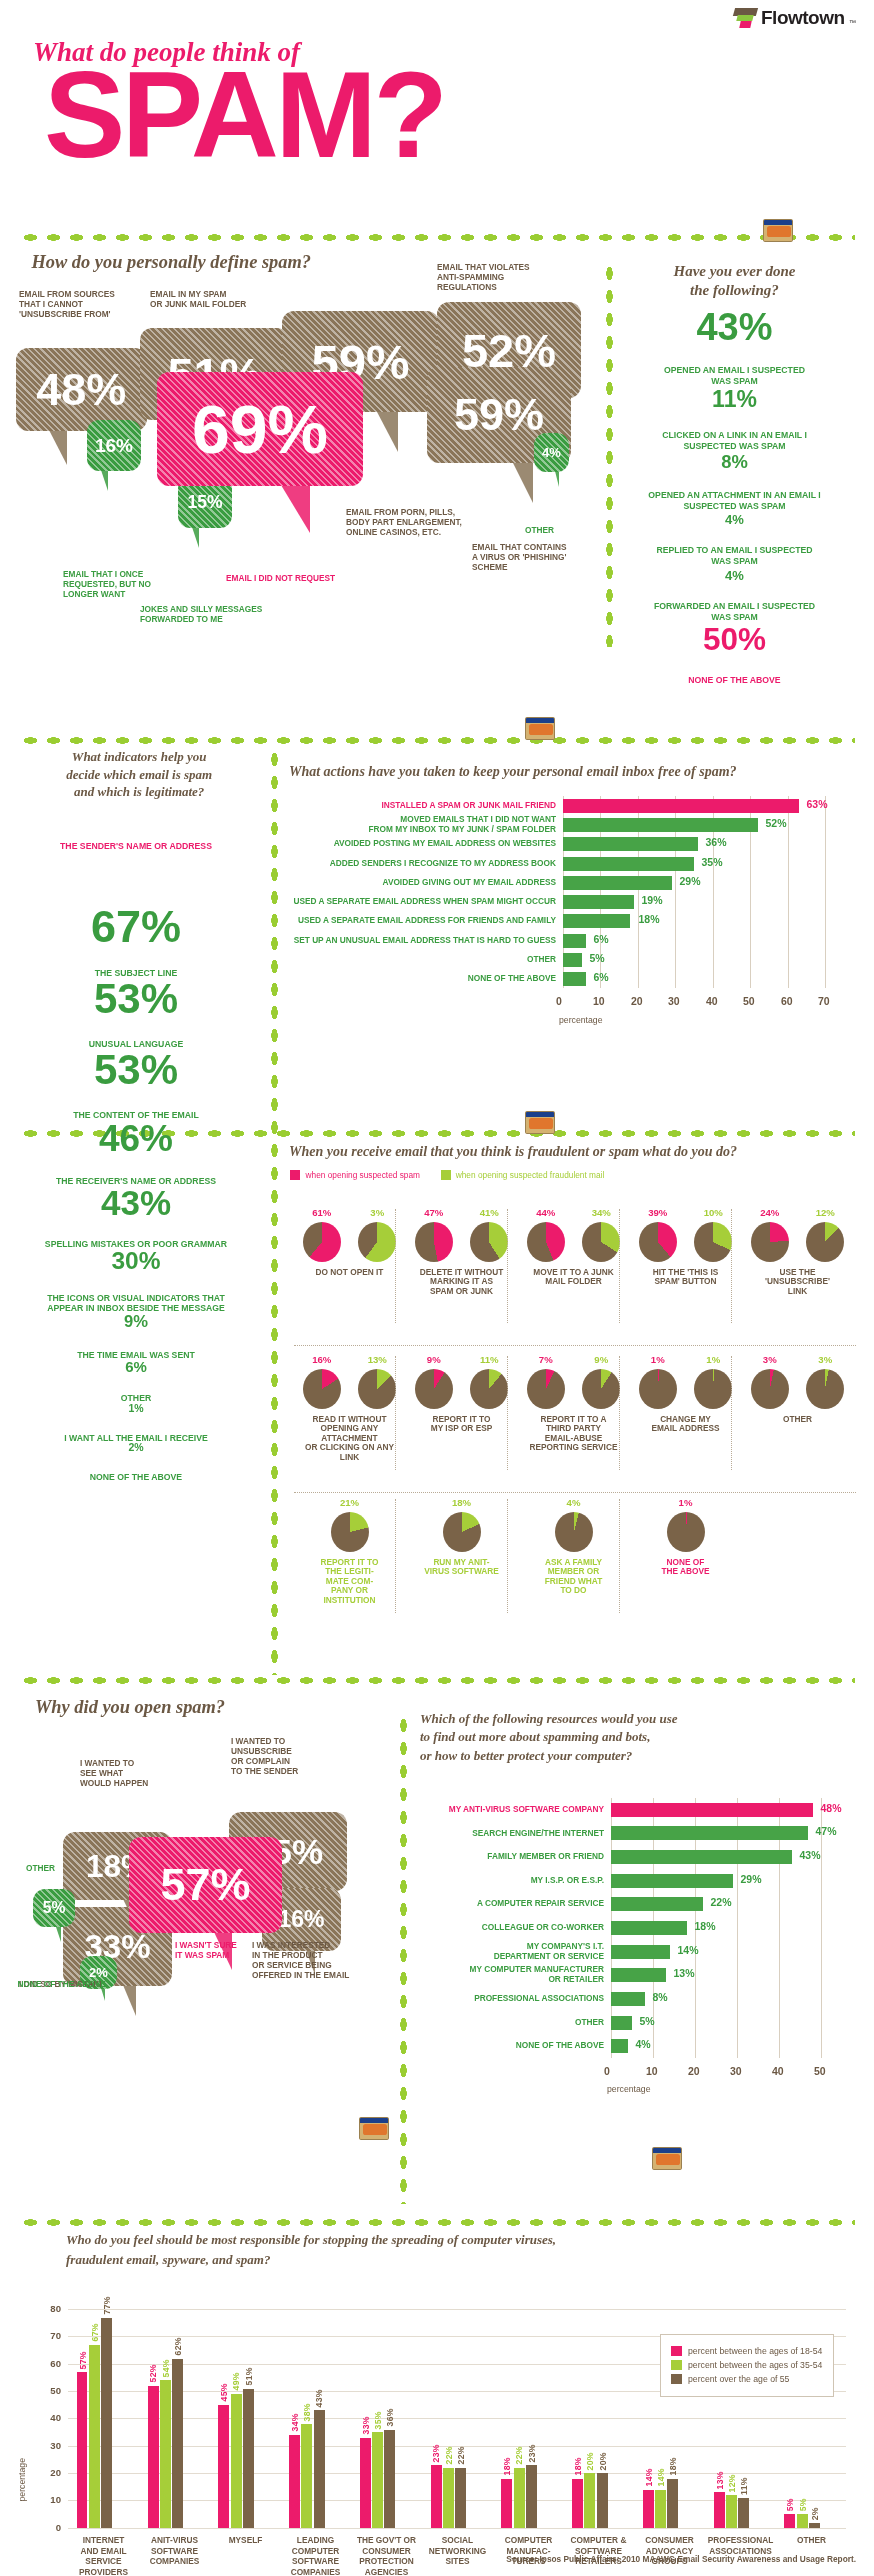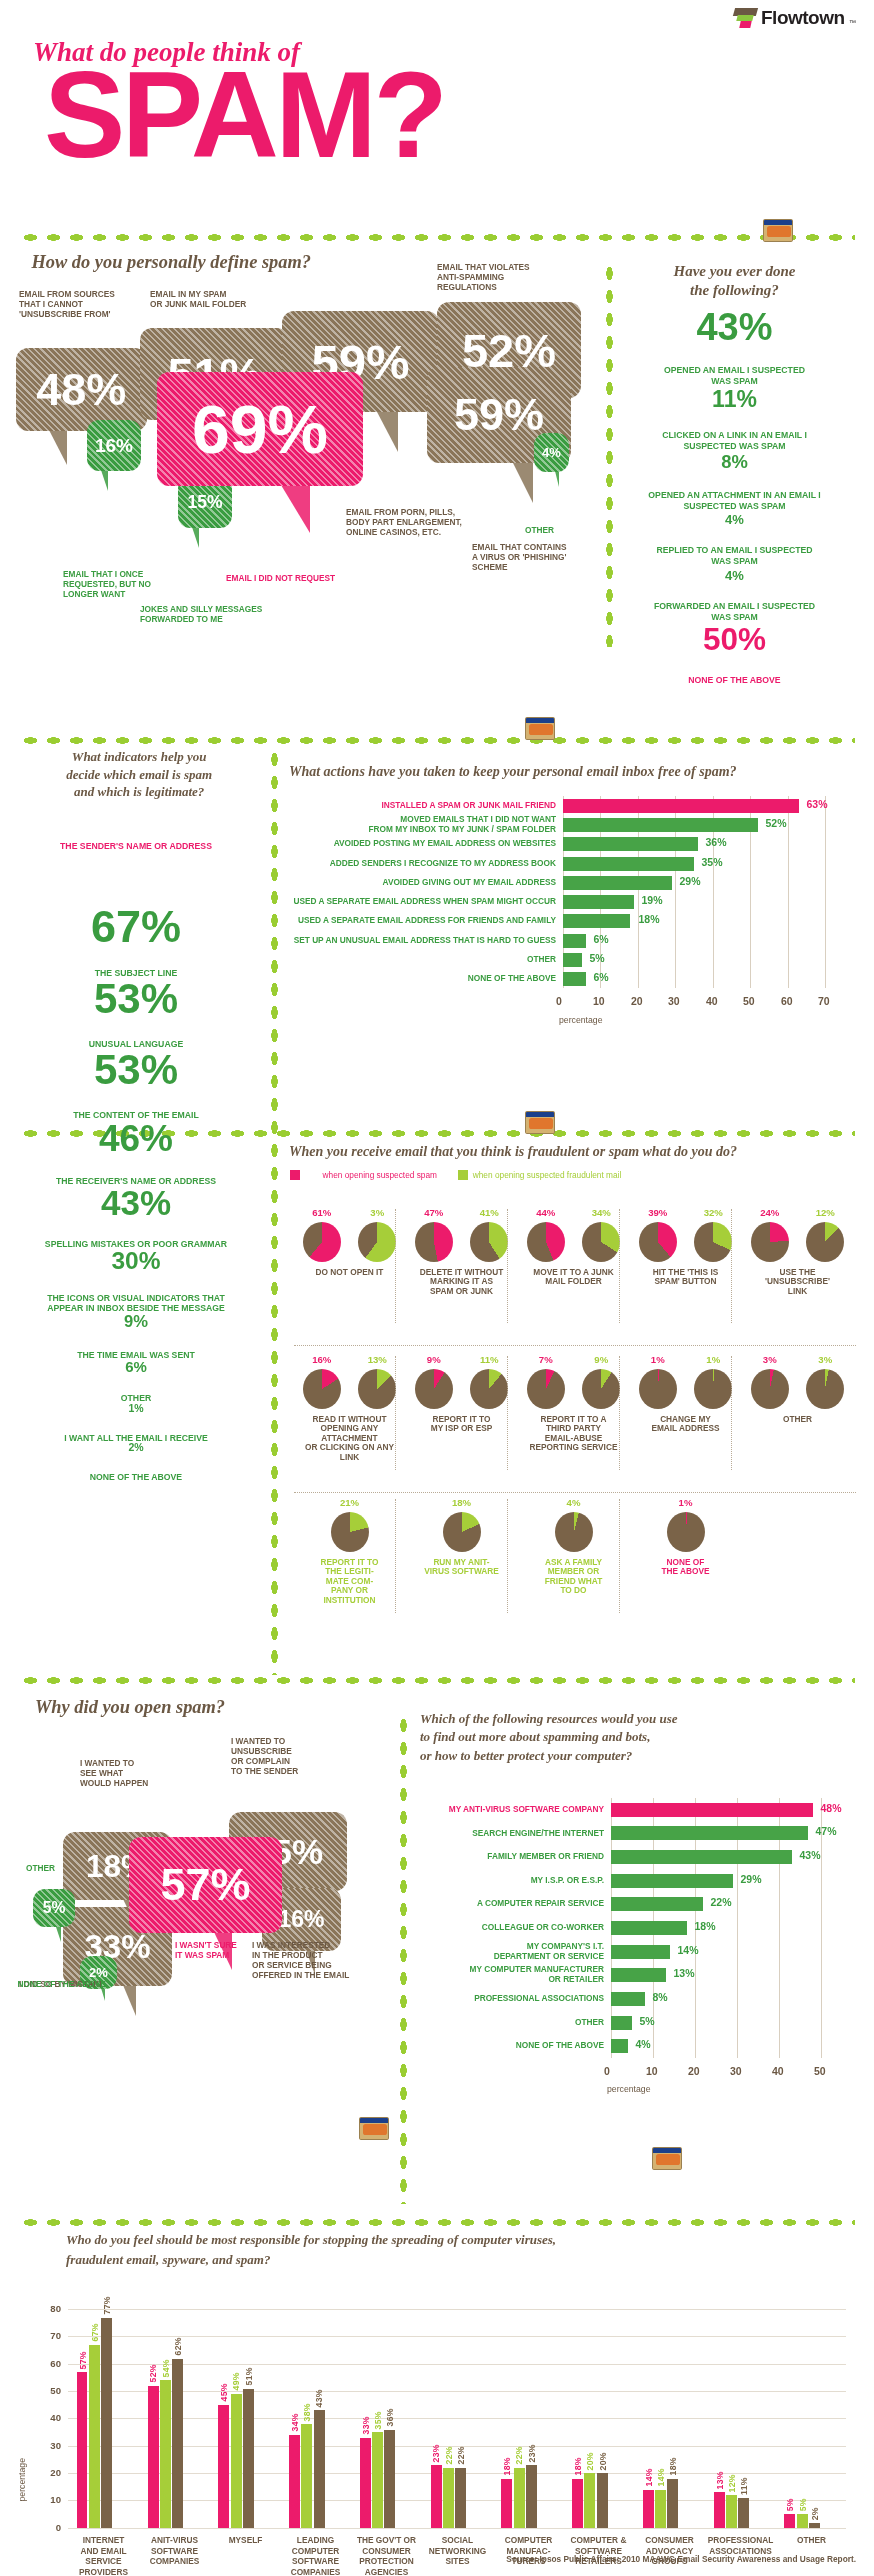--- a/index.html
+++ b/index.html
@@ -312,21 +312,21 @@
         <div class="hbar-lbl" style="position:absolute;right:48px;left:0;width:267px;top:4.8px;white-space:pre-line;color:#3a9c40">NONE OF THE ABOVE</div>
         <div class="hbar-bar" style="position:absolute;left:274px;top:2.6px;width:22.5px;height:14px"></div>
         <div class="hbar-val" style="position:absolute;left:301px;top:1.7px">6%</div>
       </div>
     </div>
   </div>
 
 <div style="position:absolute;left:289px;top:1144px;font-size:14px" class="serif-q">When you receive email that you think is fraudulent or spam what do you do?</div>
 <div id="chart-pies">
     <div style="position:absolute;left:290px;top:1170px;display:flex;gap:21px;align-items:center">
-      <div style="display:flex;align-items:center;gap:23px">
+      <div style="display:flex;align-items:center;gap:6px">
         <span style="width:9.6px;height:9.6px;background:#ec1b6b"></span>
         <span style="font-size:8.3px;color:#ec1b6b">when opening suspected spam</span>
       </div>
       <div style="display:flex;align-items:center;gap:5.2px">
         <span style="width:9.6px;height:9.6px;background:#a6ce39"></span>
         <span style="font-size:8.3px;color:#a6ce39">when opening suspected fraudulent mail</span>
       </div>
     </div>
     <div style="position:absolute;left:297px;top:1207px;width:105px;display:flex;flex-direction:column;align-items:center">
       <div style="display:flex;gap:17.5px;justify-content:center">
@@ -363,21 +363,21 @@
         <div class="pie" style="background:conic-gradient(#ec1b6b 0deg 158.4deg, #7a6348 158.4deg 360deg)"></div>
         <div class="pie" style="background:conic-gradient(#a6ce39 0deg 122.4deg, #7a6348 122.4deg 360deg)"></div>
       </div>
       <div class="pdesc" style="white-space:pre-line;">MOVE IT TO A JUNK
 MAIL FOLDER</div>
     </div>
     <div class="vsep" style="position:absolute;left:619px;top:1209px;height:114px"></div>
     <div style="position:absolute;left:633px;top:1207px;width:105px;display:flex;flex-direction:column;align-items:center">
       <div style="display:flex;gap:17.5px;justify-content:center">
         <div class="pval" style="color:#ec1b6b;width:38px;text-align:center">39%</div>
-        <div class="pval" style="color:#a6ce39;width:38px;text-align:center">32%</div>
+        <div class="pval" style="color:#a6ce39;width:38px;text-align:center">10%</div>
       </div>
       <div style="display:flex;gap:17.5px;justify-content:center">
         <div class="pie" style="background:conic-gradient(#ec1b6b 0deg 140.4deg, #7a6348 140.4deg 360deg)"></div>
         <div class="pie" style="background:conic-gradient(#a6ce39 0deg 115.2deg, #7a6348 115.2deg 360deg)"></div>
       </div>
       <div class="pdesc" style="white-space:pre-line;">HIT THE 'THIS IS
 SPAM' BUTTON</div>
     </div>
     <div class="vsep" style="position:absolute;left:731px;top:1209px;height:114px"></div>
     <div style="position:absolute;left:745px;top:1207px;width:105px;display:flex;flex-direction:column;align-items:center">
@@ -737,15 +737,29 @@
     <div class="gb-vlabel" style="left:671px;bottom:33px;color:#7a6348">11%</div>
     <div class="gb-cat" style="left:637px;top:226px;width:71px;white-space:pre-line">PROFESSIONAL
 ASSOCIATIONS</div>
     <div class="gb-bar" style="left:716px;height:13.7px;width:10.5px;background:#ec1b6b"></div>
     <div class="gb-vlabel" style="left:717px;bottom:16.3px;color:#ec1b6b">5%</div>
     <div class="gb-bar" style="left:729px;height:13.7px;width:10.5px;background:#a6ce39"></div>
     <div class="gb-vlabel" style="left:730px;bottom:16.3px;color:#a6ce39">5%</div>
     <div class="gb-bar" style="left:741px;height:5.5px;width:10.5px;background:#7a6348"></div>
     <div class="gb-vlabel" style="left:742px;bottom:8px;color:#7a6348">2%</div>
     <div class="gb-cat" style="left:708px;top:226px;width:71px;white-space:pre-line">OTHER</div>
+    <div style="position:absolute;right:12.2px;top:24.5px;border:0.9px solid #cfc4b3;background:#fff;padding:7.9px 10.5px" id="gb-legend">
+      <div>
+        <span class="sw" style="background:#ec1b6b"></span>
+        <span>percent between the ages of 18-54</span>
+      </div>
+      <div>
+        <span class="sw" style="background:#a6ce39"></span>
+        <span>percent between the ages of 35-54</span>
+      </div>
+      <div>
+        <span class="sw" style="background:#7a6348"></span>
+        <span>percent over the age of 55</span>
+      </div>
+    </div>
   </div>
 <div class="srcline" style="right:19px;bottom:12.2px">Source: Ipsos Public Affairs: 2010 MAAWG Email Security Awareness and Usage Report.</div>
 
 
 </body></html>

